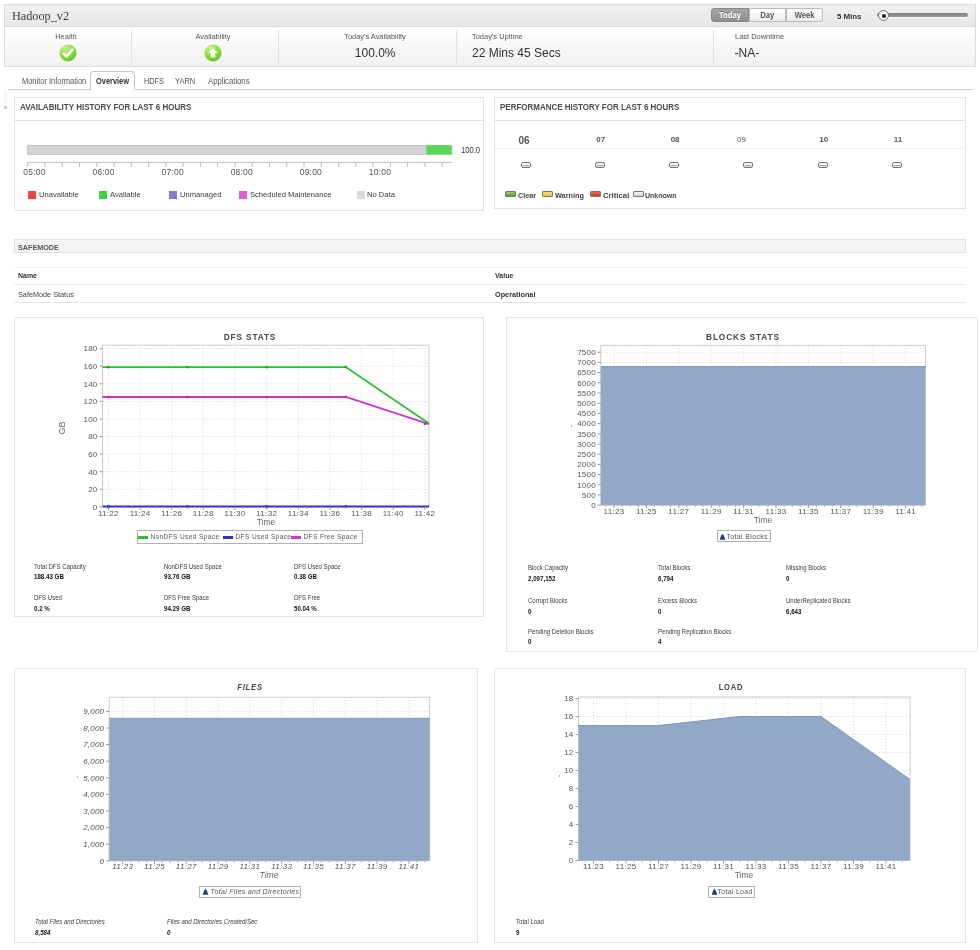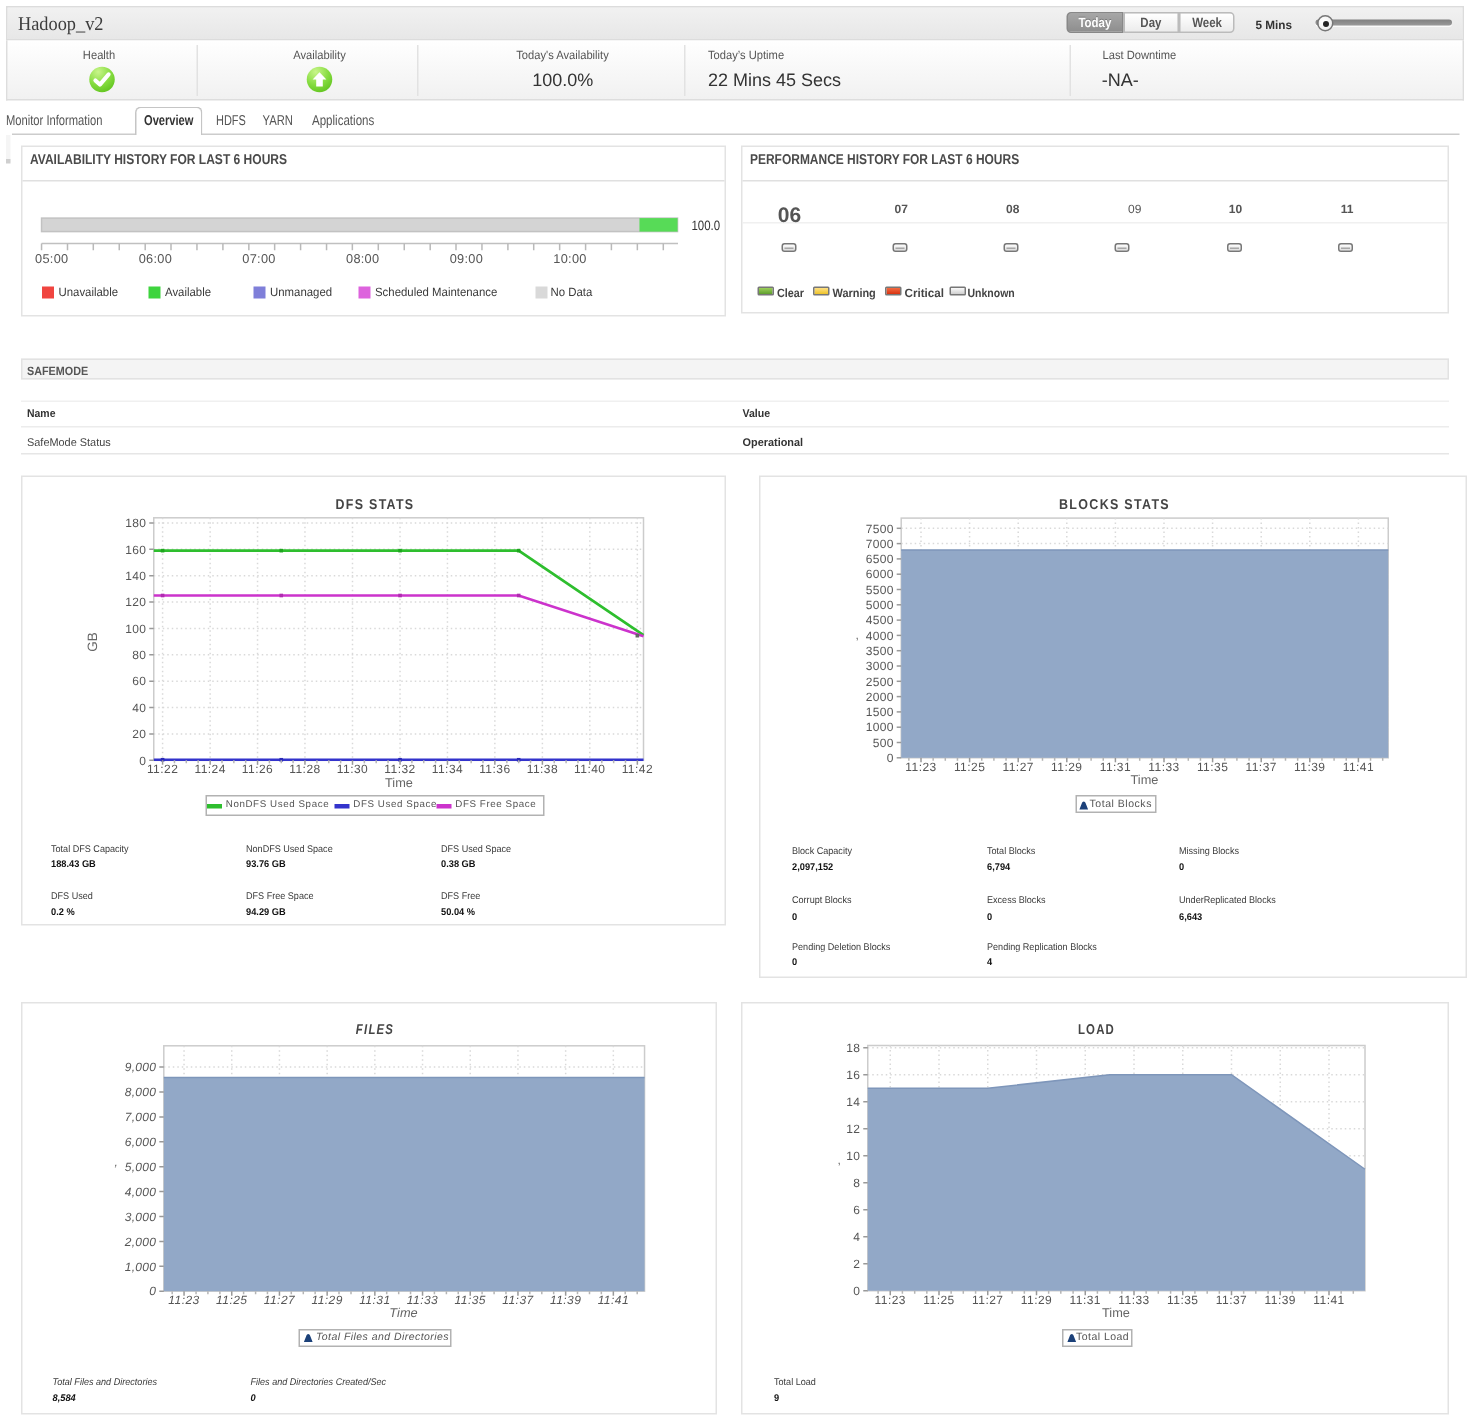--- a/index.html
+++ b/index.html
@@ -49,21 +49,21 @@
 <svg class="a" style="left:204px;top:44px;" width="18" height="18" viewBox="0 0 18 18">
 <circle cx="9" cy="9" r="8.5" fill="url(#gg)"></circle>
 <path d="M9 4.2 L13.6 9 L11.2 9 L11.2 13.6 L6.8 13.6 L6.8 9 L4.4 9 Z" fill="#fff"></path>
   </svg>
 <div class="a" style="left:375.2px;top:45.5px;font-size:12px;color:#333;transform:translateX(-50%) scaleX(1);white-space:nowrap;">100.0%</div>
 <div class="a" style="left:472px;top:45.5px;font-size:12px;color:#333;"><span class="cx" style="transform:scaleX(1);">22 Mins 45 Secs</span></div>
 <div class="a" style="left:734.5px;top:45.5px;font-size:12px;color:#333;"><span class="cx" style="transform:scaleX(1);">-NA-</span></div>
 <div class="a" style="left:8px;top:89px;width:965px;height:1px;background:#ccc;"></div>
 <div class="a" style="left:89.7px;top:71px;width:45.5px;height:19px;background:#fff;border:1px solid #c5c5c5;border-bottom:none;border-radius:4px 4px 0 0;z-index:2;"></div>
 <div class="a" style="left:95.7px;top:74.8px;font-size:9.5px;font-weight:bold;color:#333;z-index:3;"><span class="cx" style="transform:scaleX(0.78);">Overview</span></div>
-<div class="a" style="left:4px;top:74.8px;font-size:9.5px;color:#555;"><span class="cx" style="transform:scaleX(0.785);">Monitor Information</span></div>
+<div class="a" style="left:22px;top:74.8px;font-size:9.5px;color:#555;"><span class="cx" style="transform:scaleX(0.785);">Monitor Information</span></div>
 <div class="a" style="left:143.5px;top:74.8px;font-size:9.5px;color:#555;"><span class="cx" style="transform:scaleX(0.77);">HDFS</span></div>
 <div class="a" style="left:175.4px;top:74.8px;font-size:9.5px;color:#555;"><span class="cx" style="transform:scaleX(0.79);">YARN</span></div>
 <div class="a" style="left:208.2px;top:74.8px;font-size:9.5px;color:#555;"><span class="cx" style="transform:scaleX(0.81);">Applications</span></div>
 <div class="a" style="left:3.5px;top:90px;width:3.5px;height:18px;background:#f5f5f5;"></div>
 <div class="a" style="left:3.5px;top:106px;width:3.5px;height:3px;background:#cfcfcf;"></div>
 <div class="panel" style="left:14px;top:97px;width:470px;height:114px;">
 <div class="a" style="left:0;top:0;width:468px;height:23px;border-bottom:1px solid #e0e0e0;"></div>
 <div class="a" style="left:5px;top:3.2px;font-size:9.5px;font-weight:bold;color:#4a4a4a;"><span class="cx" style="transform:scaleX(0.844);">AVAILABILITY HISTORY FOR LAST 6 HOURS</span></div>
 <svg class="a" style="left:0;top:0;" width="468" height="112" viewBox="0 0 468 112">
 <rect x="12.7" y="47.4" width="424" height="9" fill="#d4d4d4" stroke="#c2c2c2" stroke-width="1"></rect>
@@ -110,33 +110,33 @@
 <div class="a" style="left:164.89999999999998px;top:92.2px;font-size:8px;color:#3a3a3a;"><span class="cx" style="transform:scaleX(0.95);">Unmanaged</span></div>
 <div class="p1sw" style="left:224px;top:92.6px;background:#dd63dd;"></div>
 <div class="a" style="left:234.7px;top:92.2px;font-size:8px;color:#3a3a3a;"><span class="cx" style="transform:scaleX(0.95);">Scheduled Maintenance</span></div>
 <div class="p1sw" style="left:341.7px;top:92.6px;background:#d9d9d9;"></div>
 <div class="a" style="left:352.4px;top:92.2px;font-size:8px;color:#3a3a3a;"><span class="cx" style="transform:scaleX(0.95);">No Data</span></div>
 </div>
 <div class="panel" style="left:494px;top:97px;width:472px;height:112px;">
 <div class="a" style="left:0;top:0;width:470px;height:23px;border-bottom:1px solid #e0e0e0;"></div>
 <div class="a" style="left:5px;top:3.2px;font-size:9.5px;font-weight:bold;color:#4a4a4a;"><span class="cx" style="transform:scaleX(0.84);">PERFORMANCE HISTORY FOR LAST 6 HOURS</span></div>
 <div class="a" style="left:0;top:50px;width:470px;height:1px;background:#f0f0f0;"></div>
-<div class="a" style="left:23.5px;top:37px;width:16px;font-size:14px;font-weight:bold;color:#555;">06</div>
+<div class="a" style="left:23.5px;top:37px;width:16px;font-size:10px;font-weight:bold;color:#555;">06</div>
 <div class="perficon" style="left:25.5px;top:64px;">
       <div class="perfinner"></div>
     </div>
 <div class="a" style="left:97.8px;top:37px;width:16px;text-align:center;font-size:8px;font-weight:bold;color:#555;">07</div>
 <div class="perficon" style="left:99.8px;top:64px;">
       <div class="perfinner"></div>
     </div>
 <div class="a" style="left:172.1px;top:37px;width:16px;text-align:center;font-size:8px;font-weight:bold;color:#555;">08</div>
 <div class="perficon" style="left:174.1px;top:64px;">
       <div class="perfinner"></div>
     </div>
-<div class="a" style="left:257px;top:37px;width:16px;text-align:left;font-size:8px;font-weight:normal;color:#555;">09</div>
+<div class="a" style="left:242px;top:37px;width:16px;text-align:left;font-size:8px;font-weight:normal;color:#555;">09</div>
 <div class="perficon" style="left:248.4px;top:64px;">
       <div class="perfinner"></div>
     </div>
 <div class="a" style="left:320.7px;top:37px;width:16px;text-align:center;font-size:8px;font-weight:bold;color:#555;">10</div>
 <div class="perficon" style="left:322.7px;top:64px;">
       <div class="perfinner"></div>
     </div>
 <div class="a" style="left:395.0px;top:37px;width:16px;text-align:center;font-size:8px;font-weight:bold;color:#555;">11</div>
 <div class="perficon" style="left:397.0px;top:64px;">
       <div class="perfinner"></div>

